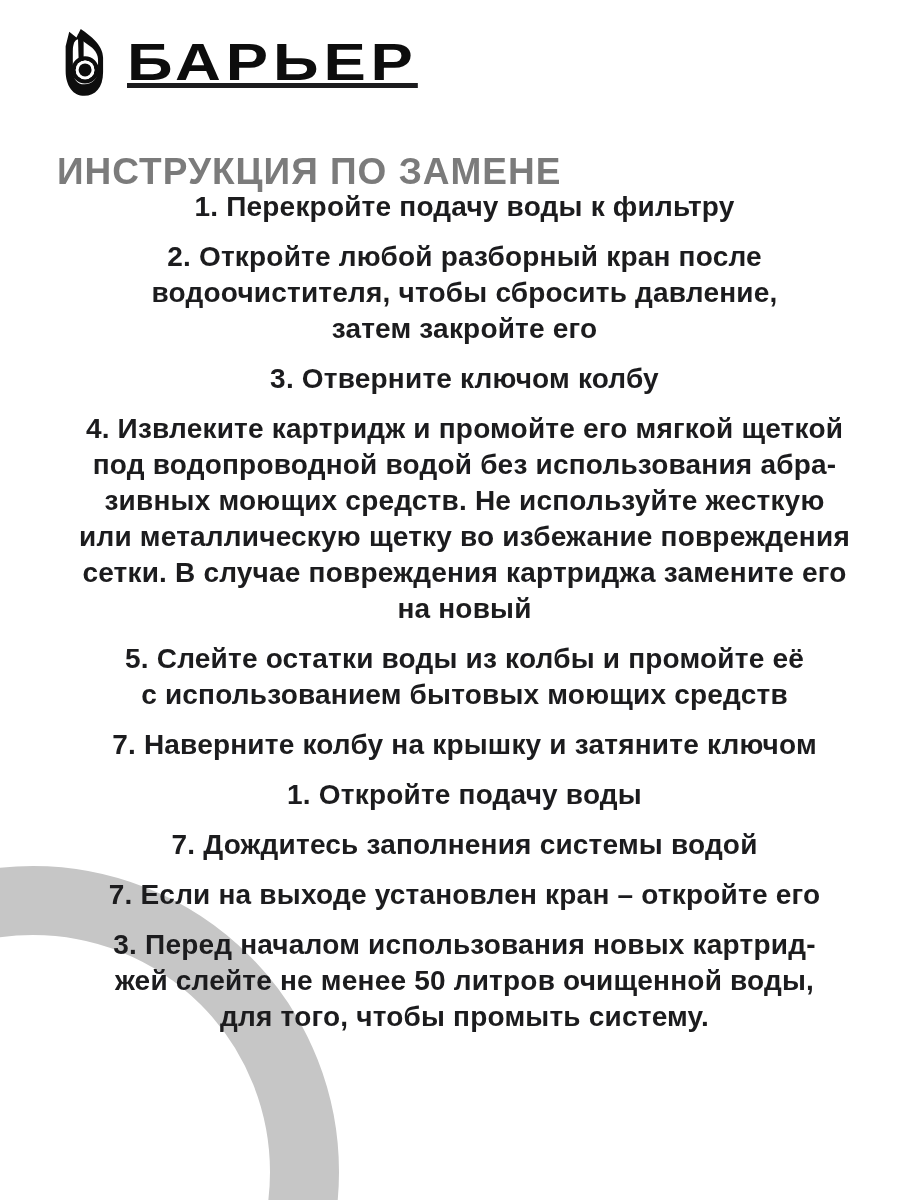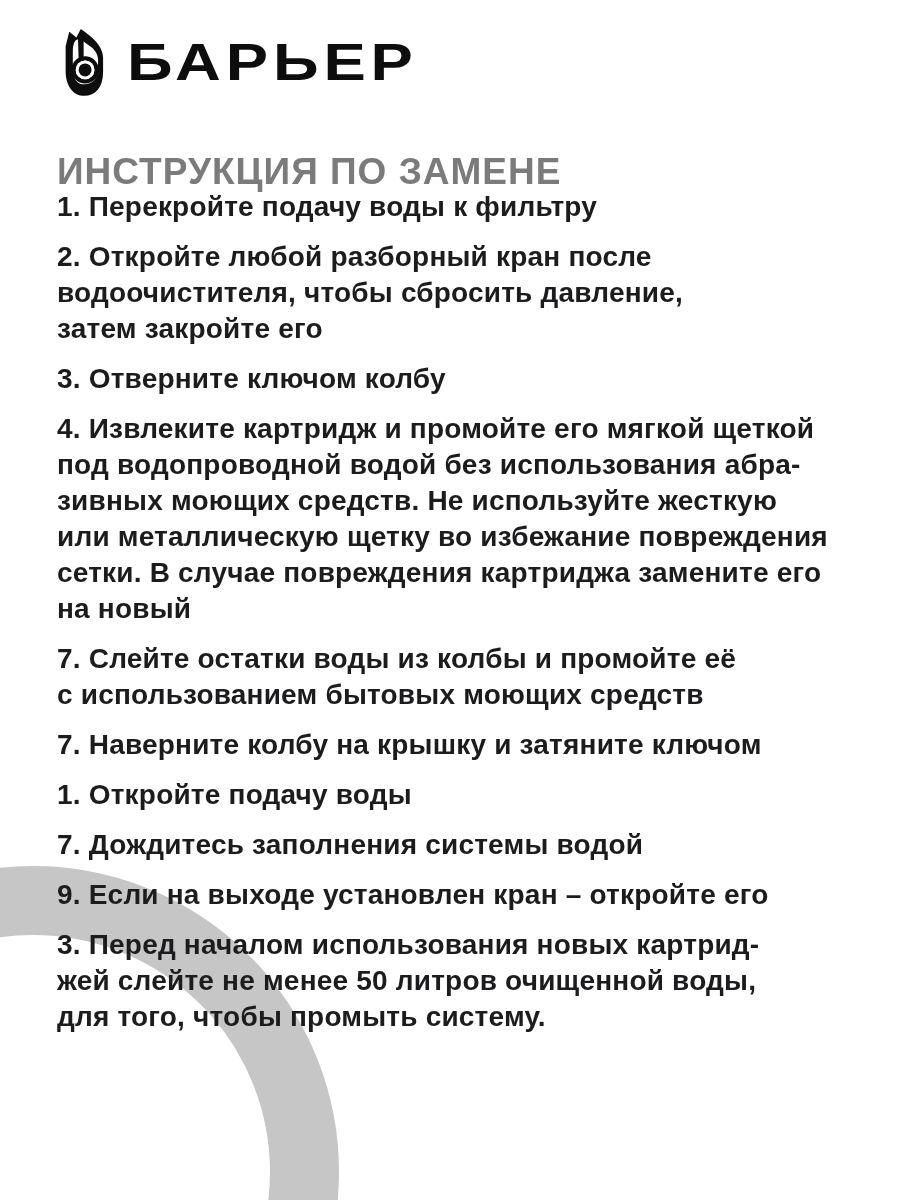--- a/index.html
+++ b/index.html
@@ -27,20 +27,21 @@
     z-index: 0;
   }
   .logo-row {
     position: absolute;
     left: 57px;
     top: 26px;
     display: flex;
     align-items: center;
     gap: 16px;
     z-index: 1;
+    text-decoration: underline;
   }
   .logo-icon svg {
     display: block;
   }
   .wordmark {
     font-size: 52px;
     font-weight: 900;
     letter-spacing: 4px;
     color: #0d0d0d;
     transform: scaleX(1.22);
@@ -57,20 +58,21 @@
     color: #7b7b7b;
     z-index: 1;
     white-space: nowrap;
   }
   .steps {
     position: absolute;
     left: 57px;
     top: 189px;
     width: 815px;
     z-index: 1;
+    text-align: center;
   }
   .step {
     margin: 0 0 14px 0;
     font-size: 28px;
     font-weight: 700;
     line-height: 36px;
     letter-spacing: 0.2px;
     color: #1c1c1e;
     white-space: pre-line;
   }
@@ -107,22 +109,22 @@
   <p class="step">2. Откройте любой разборный кран после
 водоочистителя, чтобы сбросить давление,
 затем закройте его</p>
   <p class="step">3. Отверните ключом колбу</p>
   <p class="step">4. Извлеките картридж и промойте его мягкой щеткой
 под водопроводной водой без использования абра-
 зивных моющих средств. Не используйте жесткую
 или металлическую щетку во избежание повреждения
 сетки. В случае повреждения картриджа замените его
 на новый</p>
-  <p class="step">7. Слейте остатки воды из колбы и промойте её
+  <p class="step">5. Слейте остатки воды из колбы и промойте её
 с использованием бытовых моющих средств</p>
   <p class="step">7. Наверните колбу на крышку и затяните ключом</p>
   <p class="step">1. Откройте подачу воды</p>
   <p class="step">7. Дождитесь заполнения системы водой</p>
-  <p class="step">9. Если на выходе установлен кран – откройте его</p>
+  <p class="step">7. Если на выходе установлен кран – откройте его</p>
   <p class="step">3. Перед началом использования новых картрид-
 жей слейте не менее 50 литров очищенной воды,
 для того, чтобы промыть систему.</p>
 </div>
 
 </body></html>

